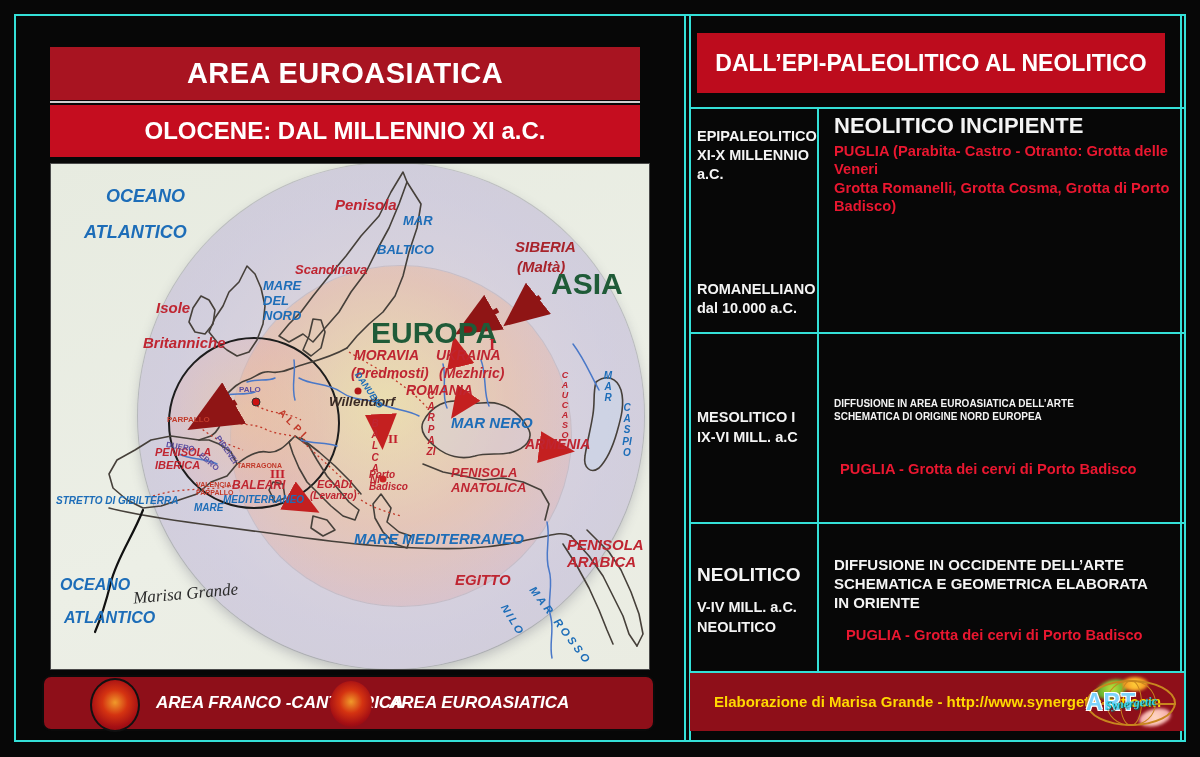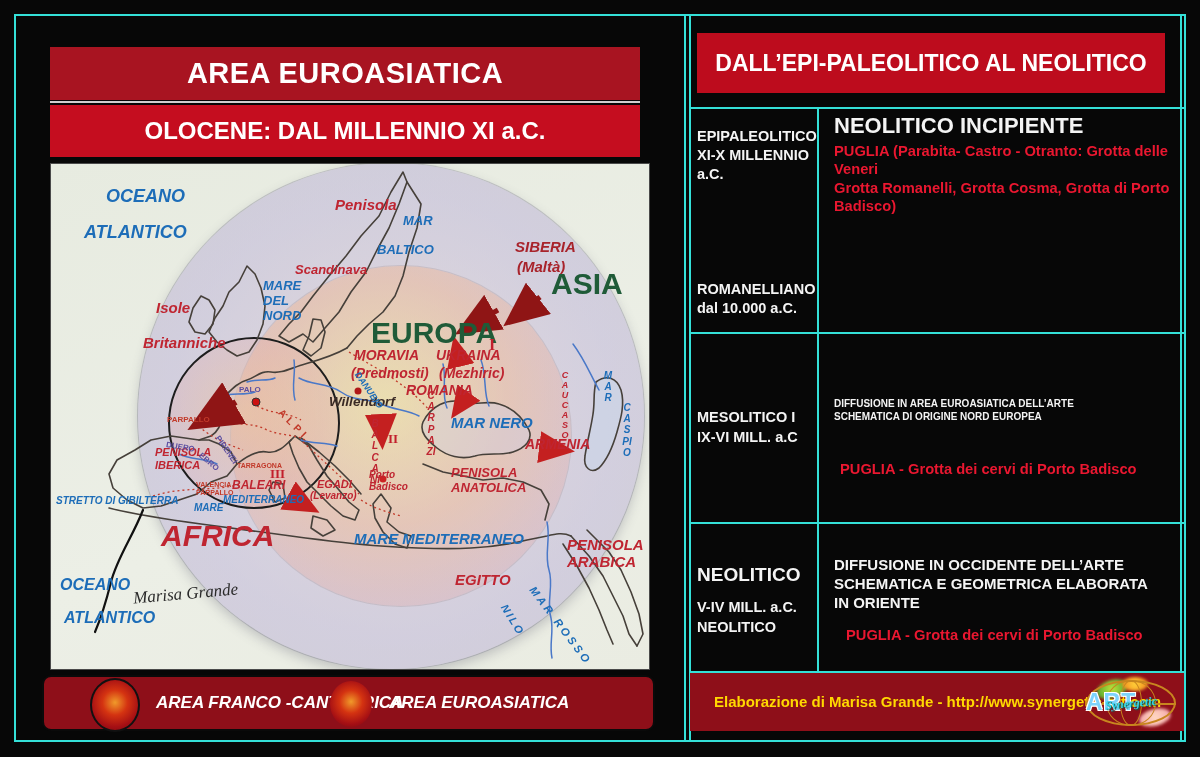--- a/index.html
+++ b/index.html
@@ -205,21 +205,20 @@
 Badisco</div>
     <div class="map-label land" style="left:266px;top:314px;font-size:11px;">EGADI</div>
     <div class="map-label land" style="left:259px;top:326px;font-size:10px;">(Levanzo)</div>
     <div class="map-label land" style="left:104px;top:282px;font-size:11px;">PENISOLA
 IBERICA</div>
     <div class="map-label sea" style="left:5px;top:331px;font-size:10px;">STRETTO DI GIBILTERRA</div>
     <div class="map-label sea" style="left:143px;top:338px;font-size:10px;">MARE</div>
     <div class="map-label sea" style="left:172px;top:330px;font-size:10px;">MEDITERRANEO</div>
     <div class="map-label land" style="left:181px;top:315px;font-size:12px;">BALEARI</div>
     <div class="map-label sea" style="left:303px;top:366px;font-size:15px;">MARE  MEDITERRANEO</div>
-    <div class="map-label land" style="left:110px;top:355px;font-size:30px;">AFRICA</div>
     <div class="map-label sea" style="left:9px;top:412px;font-size:16px;">OCEANO</div>
     <div class="map-label sea" style="left:13px;top:445px;font-size:16px;">ATLANTICO</div>
     <div class="map-label land" style="left:404px;top:407px;font-size:15px;">EGITTO</div>
     <div class="map-label land" style="left:516px;top:372px;font-size:15px;">PENISOLA
 ARABICA</div>
     <div class="map-label sea" style="left:458px;top:438px;font-size:11px;transform:rotate(58deg);transform-origin:left top;letter-spacing:2px;">NILO</div>
     <div class="map-label sea" style="left:486px;top:420px;font-size:11px;transform:rotate(53deg);transform-origin:left top;letter-spacing:3px;">MAR ROSSO</div>
     <div class="map-label rnum" style="left:219px;top:303px;font-size:13px;">III</div>
     <div class="map-label pur" style="left:188px;top:221px;font-size:8px;">PALO</div>
     <div class="map-label" style="left:116px;top:251px;font-size:8px;font-weight:700;color:#c23a2a;">PARPALLO</div>

